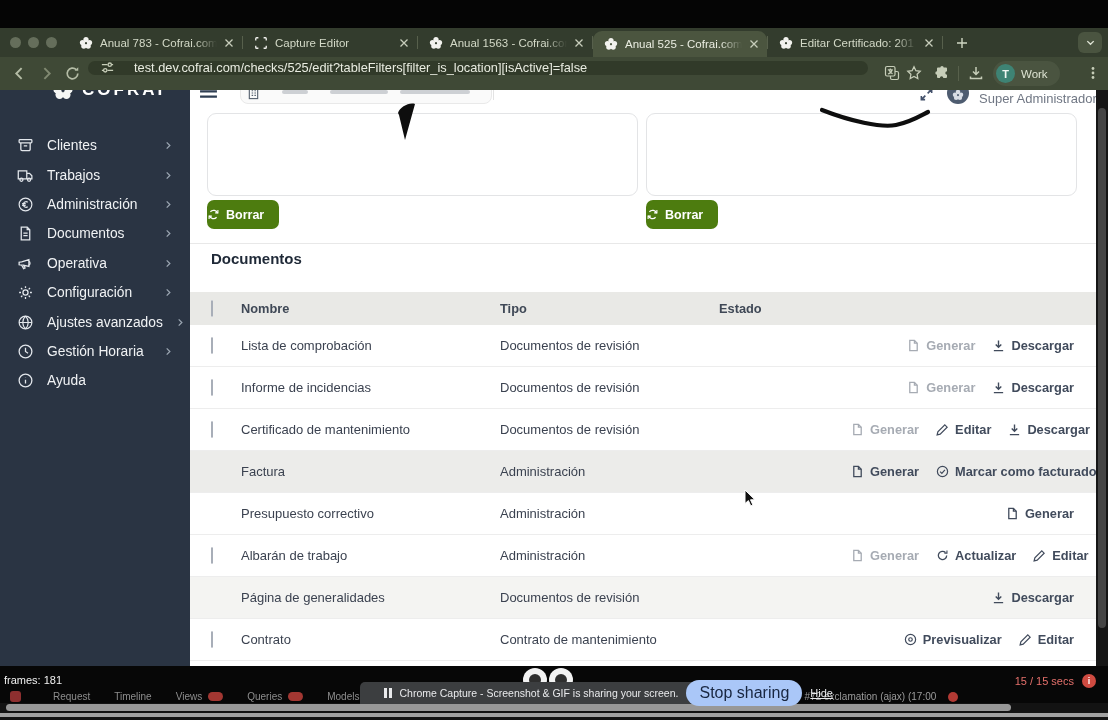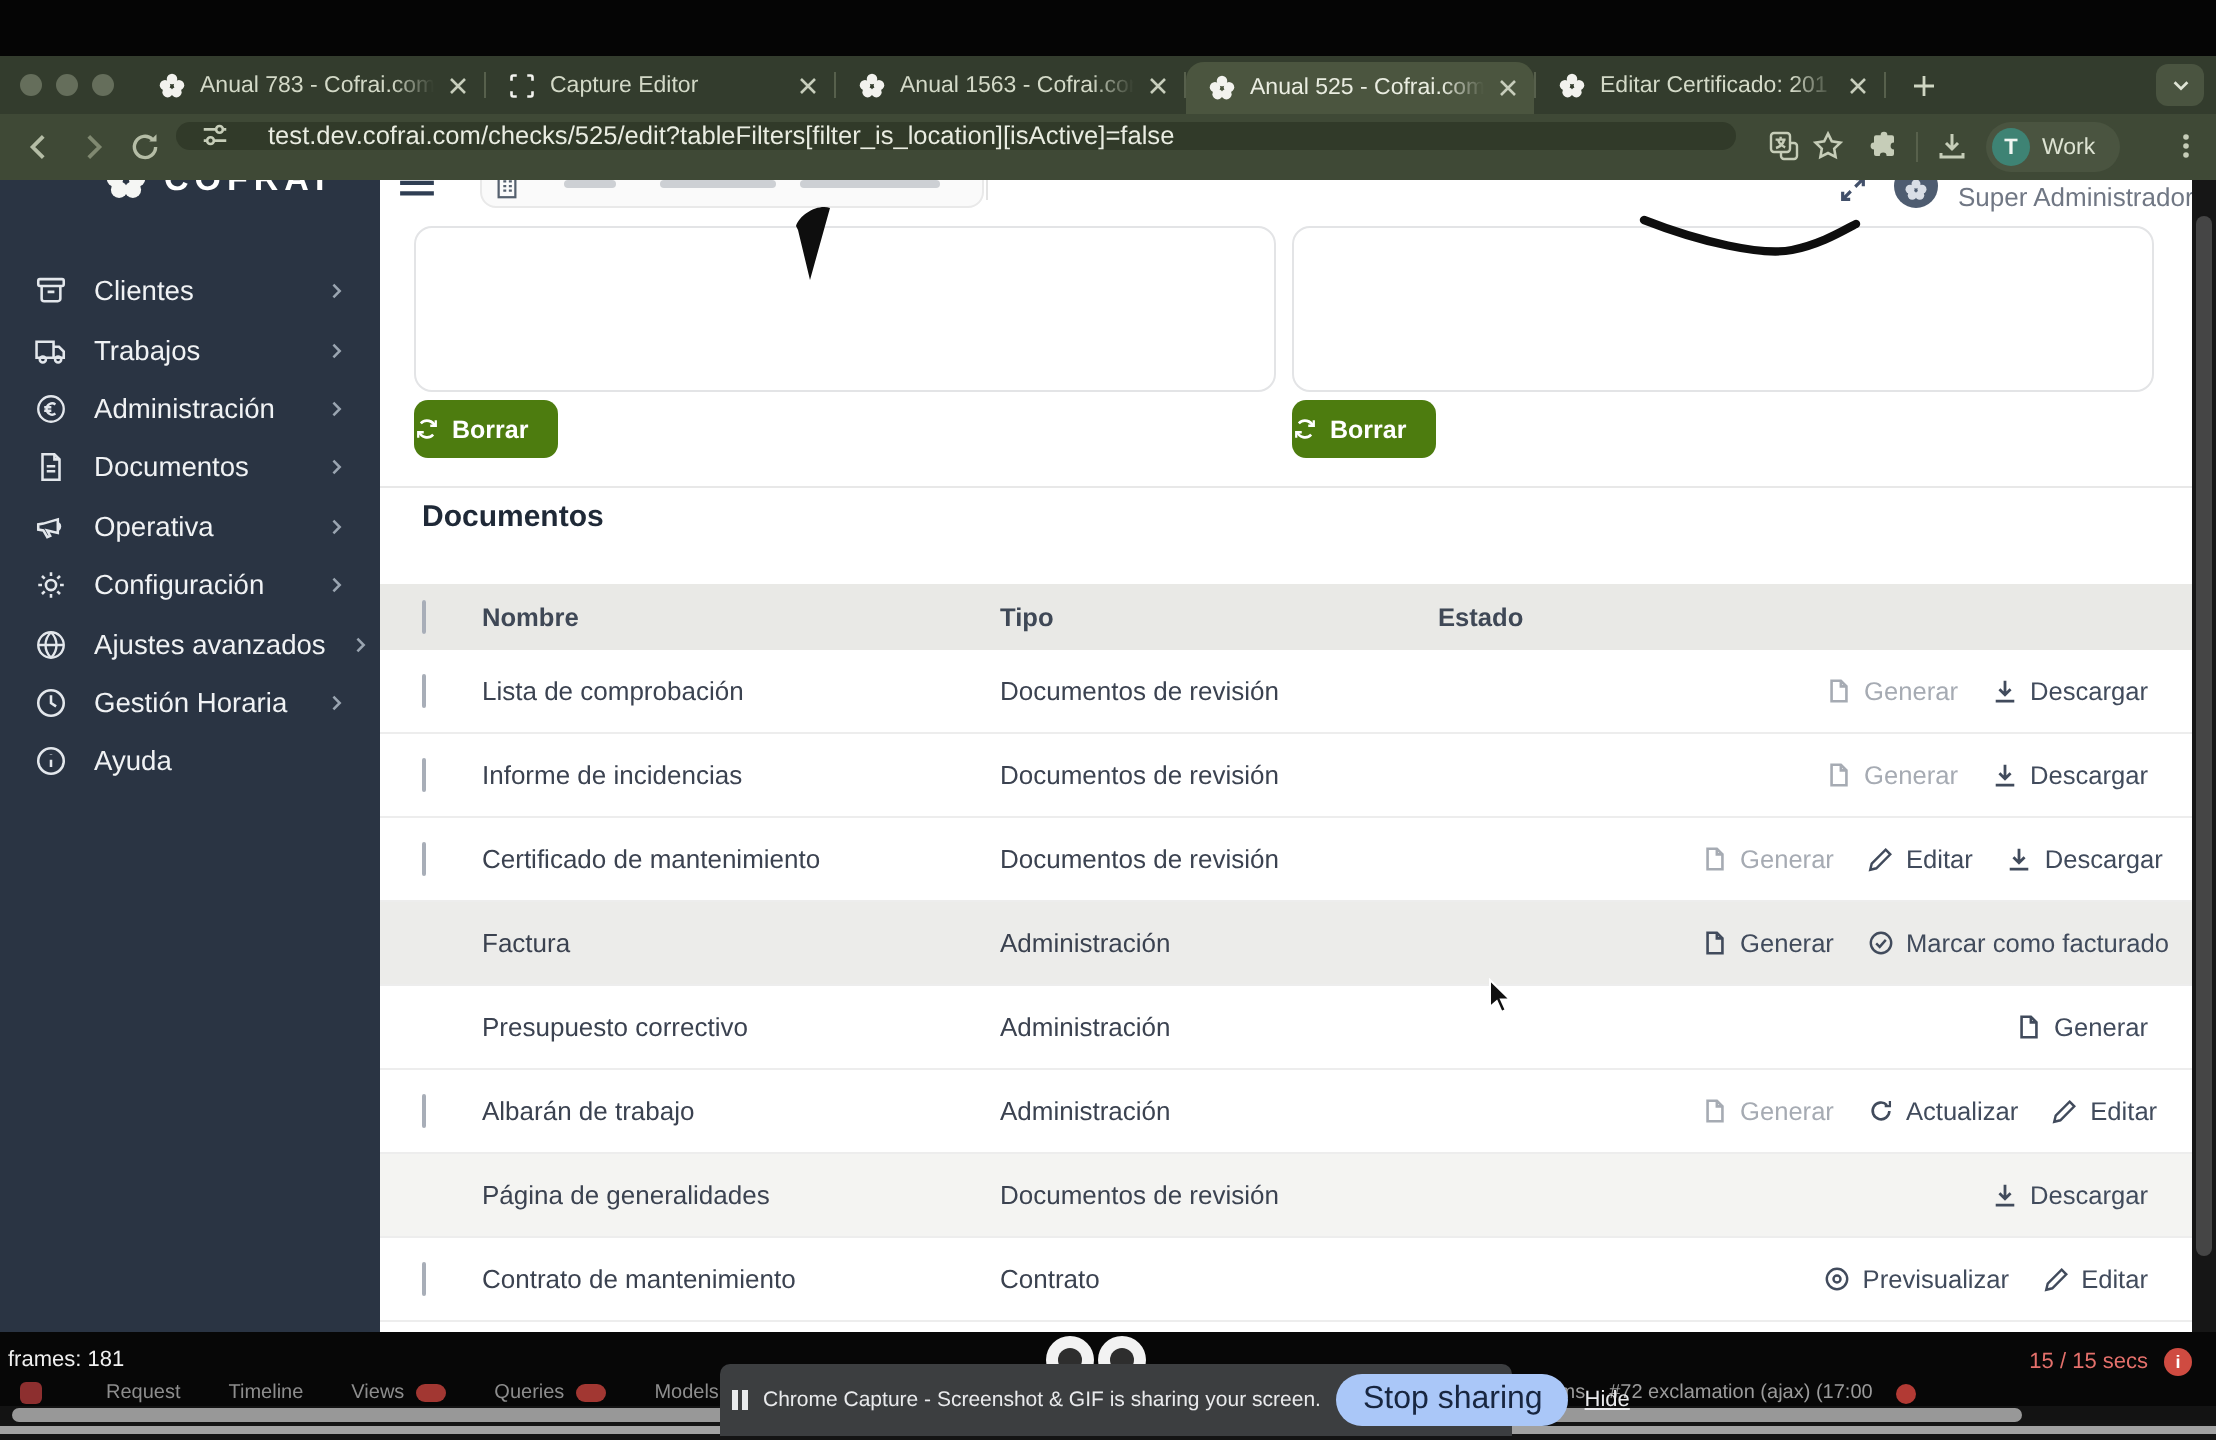--- a/index.html
+++ b/index.html
@@ -65,21 +65,21 @@
 .sectitle{position:absolute;left:21px;top:160px;font-size:15px;font-weight:bold;color:#1f2937}
 
 .table{position:absolute;left:0;top:202px;width:918px}
 .thead,.trow{display:grid;grid-template-columns:30px 259px 219px 132px 1fr;align-items:center;padding:0 34px 0 21px}
 .thead{height:33px;background:#e9e9e6;font-size:12.8px;font-weight:bold;color:#3f4856}
 .trow{height:42px;border-bottom:1px solid #ededed;font-size:13px;color:#3b4250;background:#fff}
 .trow.tint-strong{background:#ececea}
 .trow.tint-soft{background:#f4f4f2}
 .cb{width:15px;height:15px;border:1.5px solid #a8aeb8;border-radius:4px;background:#fff}
 .acts{display:flex;justify-content:flex-end;align-items:center;gap:17px}
-.act{display:flex;align-items:center;gap:6px;font-weight:normal;color:#414b5c;font-size:12.8px;white-space:nowrap}
+.act{display:flex;align-items:center;gap:6px;font-weight:bold;color:#414b5c;font-size:12.8px;white-space:nowrap}
 .act.muted{color:#a6abb3}
 .act .ic{width:13px;height:13px;flex:none}
 .vscroll{position:absolute;right:0;top:0;width:12px;height:576px;background:#161616}
 .vthumb{position:absolute;right:2px;top:18px;width:8px;height:520px;border-radius:4px;background:#454545}
 
 
 .botblack{position:absolute;left:0;top:666px;width:1108px;height:37px;background:#070707}
 .frames{position:absolute;left:4px;top:8px;color:#f0f0f0;font-size:11px}
 .timer{position:absolute;right:34px;top:9px;color:#e4706b;font-size:11px}
 .timdot{position:absolute;right:12px;top:8px;width:14px;height:14px;border-radius:50%;background:#cf4b41;color:#fff;font-size:9px;font-weight:bold;text-align:center;line-height:14px}
@@ -89,21 +89,21 @@
 .dbadge{display:inline-block;width:15px;height:9px;border-radius:5px;background:#a23732;margin-left:6px;flex:none}
 .dbgright{position:absolute;left:757px;top:1px;color:#9b9b9b;white-space:nowrap;display:flex;align-items:center;gap:12px}
 .reddot{width:10px;height:10px;border-radius:50%;background:#b23a34;flex:none}
 .hscroll{position:absolute;left:0;top:703px;width:1108px;height:9px;background:#131313}
 .hthumb{position:absolute;left:6px;top:1px;width:1005px;height:7px;border-radius:3.5px;background:#989898}
 .botstrip{position:absolute;left:0;top:712px;width:1108px;height:8px;background:#141414}
 .botstrip .lite{position:absolute;left:0;top:1px;width:1108px;height:4px;background:#a2a2a2}
 
 .capcirc{position:absolute;top:668px;width:24px;height:24px;border-radius:50%;background:#f2f2f2;z-index:30;display:flex;align-items:center;justify-content:center}
 .capcirc .inner{width:12px;height:12px;border-radius:50%;background:#2e2e2e}
-.sharebar{position:absolute;left:360px;top:682px;width:396px;height:36px;background:#3c3e40;border-radius:5px 5px 0 0;z-index:40;display:flex;align-items:center;padding:0 6px;gap:8px}
+.sharebar{position:absolute;left:360px;top:682px;width:396px;height:22px;background:#3c3e40;border-radius:5px 5px 0 0;z-index:40;display:flex;align-items:center;padding:0 24px;gap:8px}
 .pause{display:flex;gap:2.5px;flex:none}
 .pause span{width:2.5px;height:10px;background:#e9eaec}
 .sharetext{color:#e9eaec;font-size:10.5px;white-space:nowrap}
 .stopbtn{background:#aac7f8;color:#182640;font-size:16px;padding:4px 13px;border-radius:999px;white-space:nowrap;border:none;font-family:"Liberation Sans",sans-serif}
 .hidelink{color:#e9eaec;font-size:11px;text-decoration:underline;white-space:nowrap}
 .cursor{position:absolute;left:744px;top:489px;z-index:60}
 </style>
 </head>
 <body>
 
@@ -666,22 +666,22 @@
                     <svg viewBox="0 0 14 14" fill="none" stroke="currentColor" stroke-width="1.5">
                       <path d="M7 1.5v7M4 6l3 3 3-3M2 12.5h10"></path>
                     </svg>
                   </span>
                   <span>Descargar</span>
                 </span>
               </span>
             </div>
             <div class="trow">
               <span><span class="cb"></span></span>
+              <span>Contrato</span>
               <span>Contrato de mantenimiento</span>
-              <span>Contrato</span>
               <span></span>
               <span class="acts">
                 <span class="act">
                   <span class="ic">
                     <svg viewBox="0 0 14 14" fill="none" stroke="currentColor" stroke-width="1.3">
                       <circle cx="7" cy="7" r="5.5"></circle>
                       <circle cx="7" cy="7" r="1.9"></circle>
                     </svg>
                   </span>
                   <span>Previsualizar</span>

